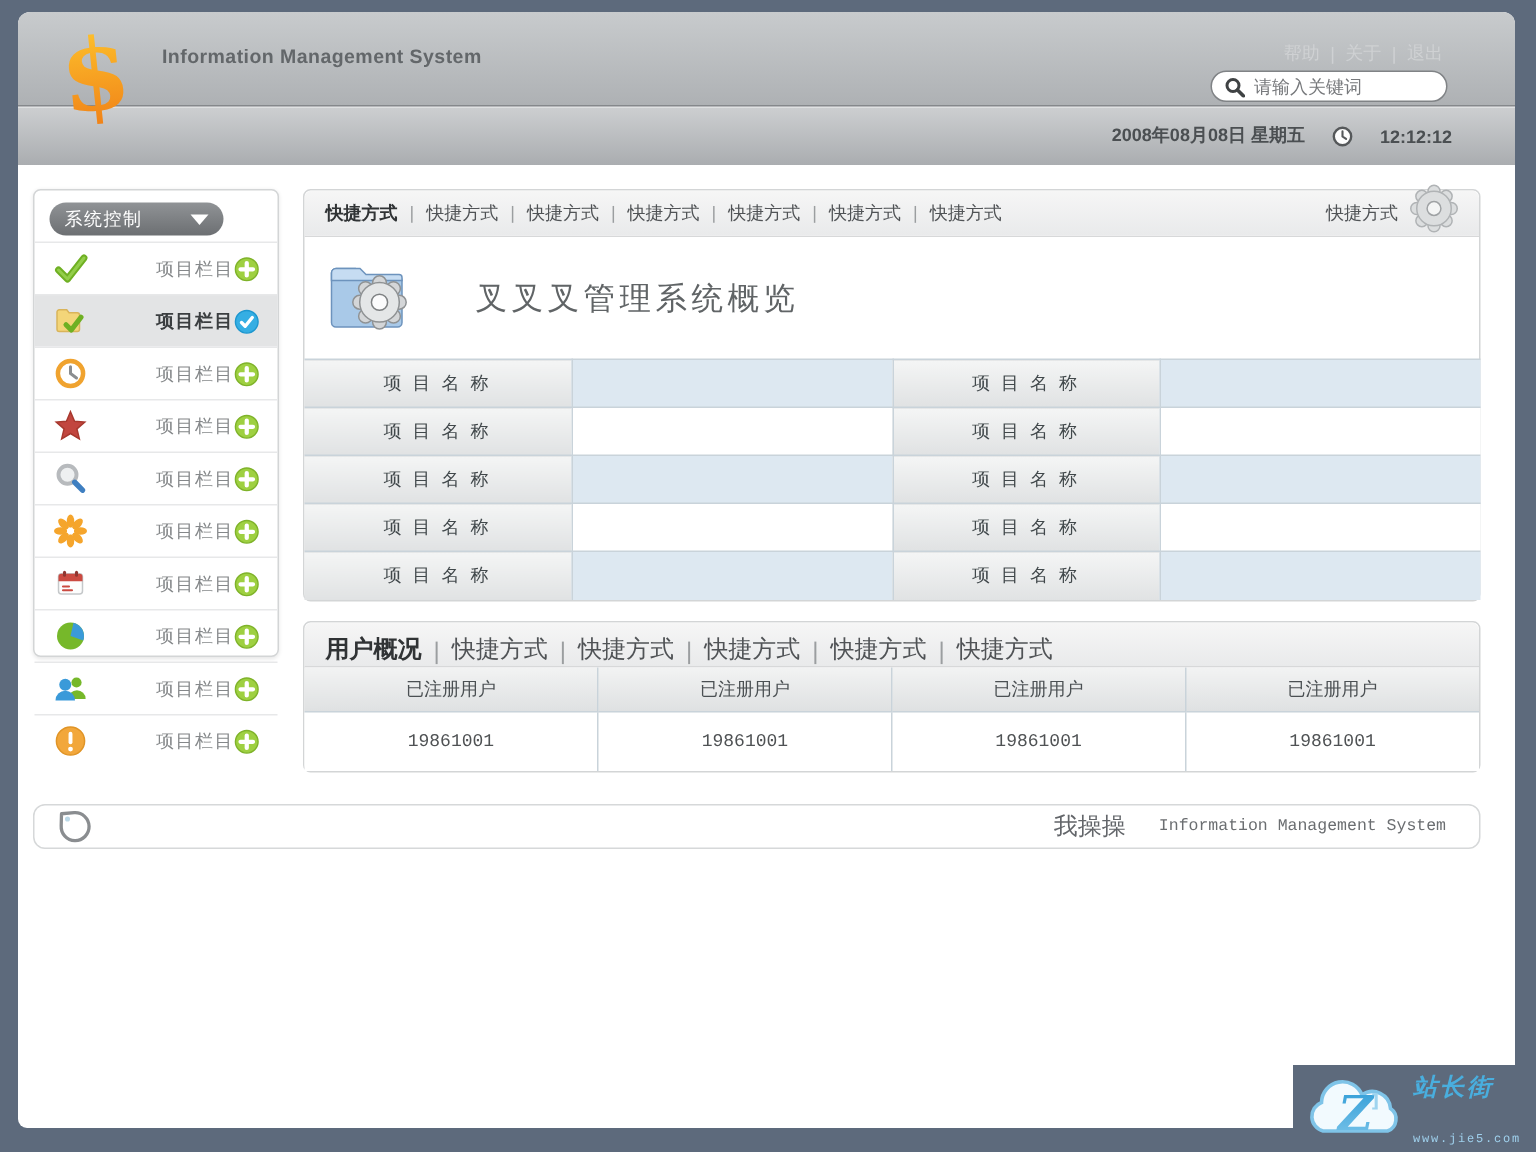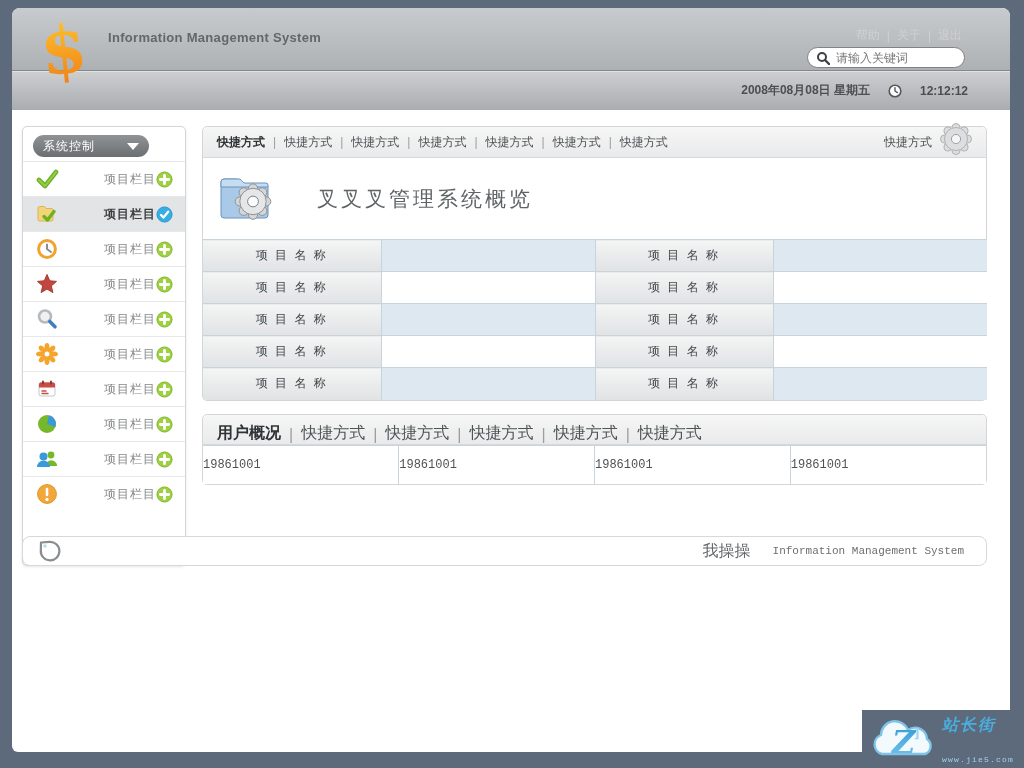--- a/index.html
+++ b/index.html
@@ -50,21 +50,21 @@
     position:absolute; left:40px; top:0; line-height:39px;
     font-size:12px; font-weight:bold; color:#4b4f52; letter-spacing:.5px;
   }
   .date-box {
     position:absolute; right:42px; top:0; height:39px;
     display:flex; align-items:center; gap:18px;
     font-size:12px; font-weight:bold; color:#4b4f52;
   }
   
   .sidebar {
-    position:absolute; left:10px; top:118px; width:164px; height:440px;
+    position:absolute; left:10px; top:118px; width:164px; height:312px;
     background:#fff; border:1px solid #d3d5d6; border-radius:5px;
     box-shadow:0 1px 3px rgba(0,0,0,.10);
   }
   .control-pill {
     margin:8px 10px 4px 10px; height:22px; width:116px;
     background:linear-gradient(#909396,#6c6f72);
     border-radius:12px; color:#fff; font-size:12px;
     display:flex; align-items:center; padding:0 10px; cursor:pointer;
   }
   .control-pill .plabel { flex:1; letter-spacing:1px; }
@@ -127,21 +127,21 @@
   }
   .user-bar .title { font-weight:bold; color:#303335; }
   .user-bar .sep { color:#9b9ea0; }
   table.gridB { width:100%; border-collapse:collapse; table-layout:fixed; }
   table.gridB th {
     height:30px; background:linear-gradient(#f2f3f3,#dfe1e2);
     border:1px solid #c9d3da; border-top:none; font-size:12px; font-weight:normal; color:#4b5053;
   }
   table.gridB td {
     height:39px; border:1px solid #c9d3da; border-bottom:none; background:#fff;
-    text-align:left; font-size:12px; color:#4f5254;
+    text-align:center; font-size:12px; color:#4f5254;
     font-family:"Liberation Mono","DejaVu Sans Mono",monospace;
   }
   table.gridB th:first-child, table.gridB td:first-child { border-left:none; }
   table.gridB th:last-child, table.gridB td:last-child { border-right:none; }
   
   .footer {
     position:absolute; left:10px; top:528px; width:965px; height:30px;
     background:#fff; border:1px solid #d6d8d9; border-radius:8px;
     display:flex; align-items:center; padding:0 14px;
   }
@@ -507,20 +507,26 @@
         <span class="nav-item">快捷方式</span>
         <span class="sep">|</span>
         <span class="nav-item">快捷方式</span>
         <span class="sep">|</span>
         <span class="nav-item">快捷方式</span>
         <span class="sep">|</span>
         <span class="nav-item">快捷方式</span>
       </div>
       <table class="gridB">
         <tbody>
+            <tr>
+          <th>已注册用户</th>
+          <th>已注册用户</th>
+          <th>已注册用户</th>
+          <th>已注册用户</th>
+        </tr>
         <tr>
           <td>19861001</td>
           <td>19861001</td>
           <td>19861001</td>
           <td>19861001</td>
         </tr>
       </tbody>
         </table>
     </div>
   </div>

